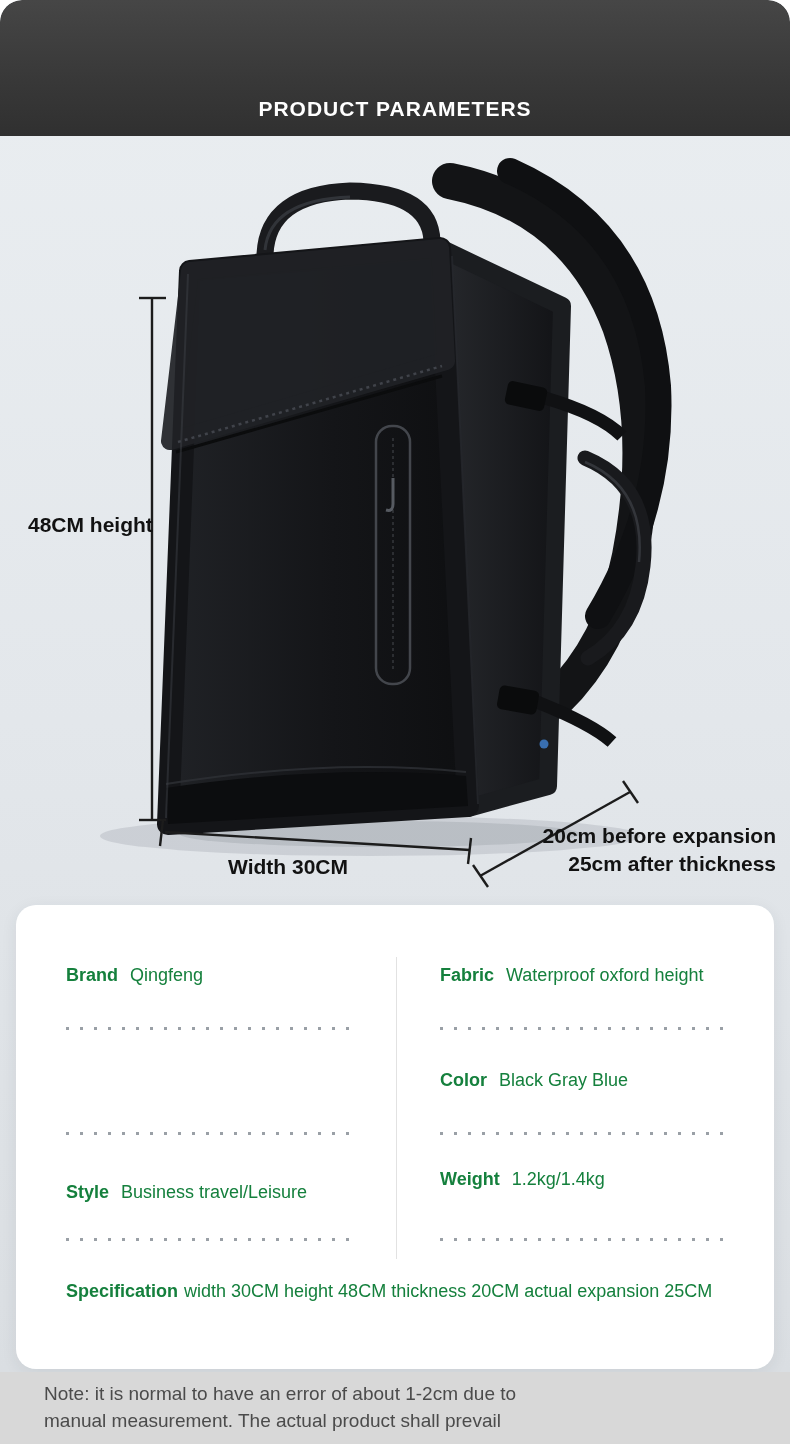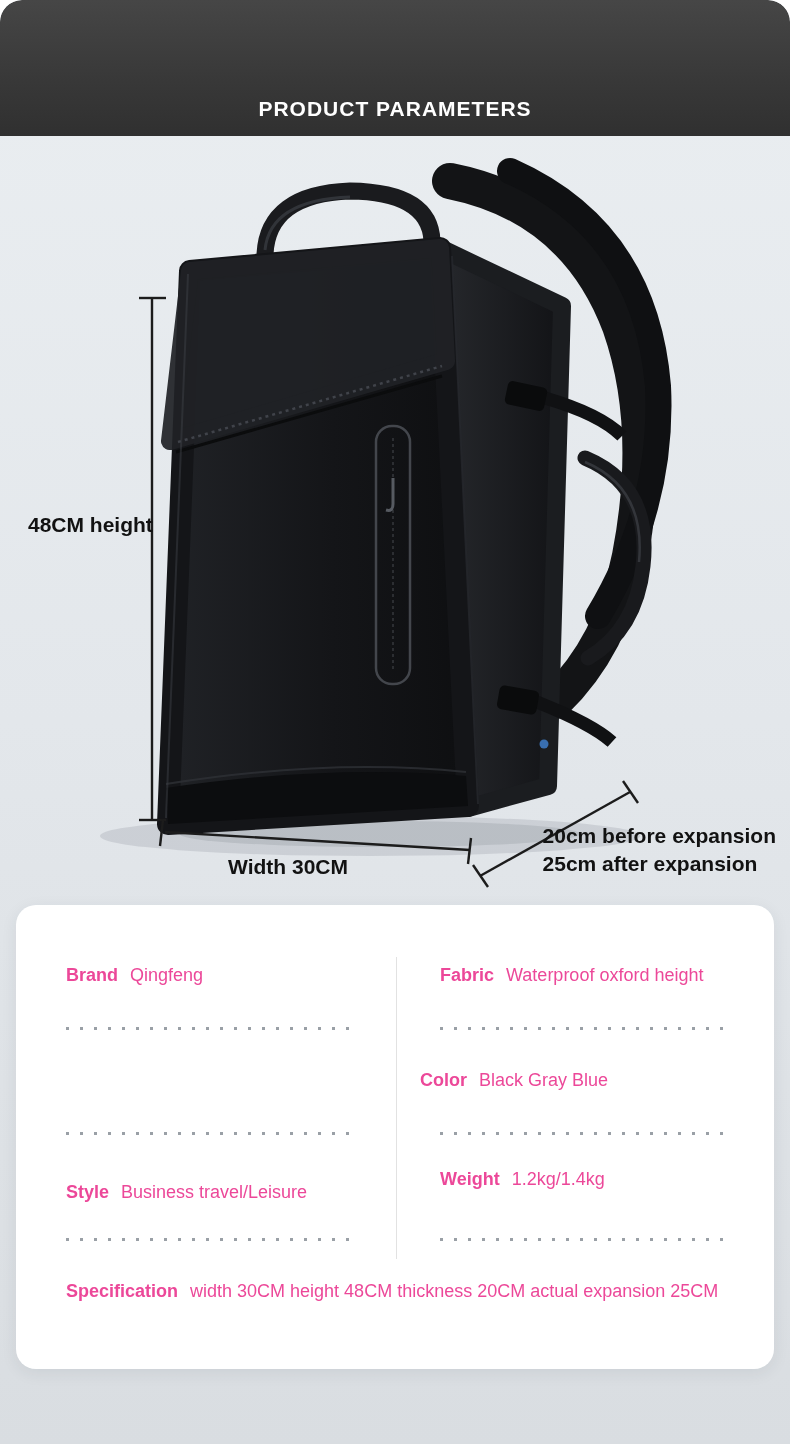--- a/index.html
+++ b/index.html
@@ -14,27 +14,27 @@
     background:linear-gradient(180deg,#464646 0%, #383838 60%, #303030 100%);
     border-radius:22px 22px 0 0;
     display:flex; align-items:flex-end; justify-content:center;
     padding-bottom:15px;
   }
   .banner-title { color:#ffffff; font-size:21px; font-weight:700; letter-spacing:1px; }
   .photo-svg { position:absolute; left:0; top:136px; }
   .dim-label { position:absolute; color:#121212; font-size:21px; font-weight:600; white-space:nowrap; }
   .dim-height { left:28px; top:513px; }
   .dim-width  { left:228px; top:855px; }
-  .dim-depth  { right:14px; top:822px; text-align:left; line-height:28px; }
+  .dim-depth  { right:14px; top:822px; text-align:right; line-height:28px; }
   .spec-card {
     position:absolute; left:16px; top:905px; width:758px; height:464px;
     background:#ffffff; border-radius:20px;
     box-shadow:0 4px 16px rgba(40,50,60,0.08);
   }
-  .spec-row { position:absolute; font-size:18px; color:#ec4899; white-space:nowrap; }
+  .spec-row { position:absolute; font-size:18px; color:#15803d; white-space:nowrap; }
   .spec-row b { font-weight:700; margin-right:12px; }
   .dotted {
     position:absolute; height:3px;
     background:repeating-linear-gradient(90deg,#9aa0a6 0 3px, transparent 3px 14px);
   }
   .vdiv { position:absolute; left:380px; top:52px; width:1px; height:302px; background:#e2e2e2; }
   .note-band {
     position:absolute; left:0; top:1372px; width:790px; height:72px;
     background:#d8d8d8; color:#4b4b4b; font-size:19px; line-height:27px;
     padding:8px 40px 0 44px;
@@ -123,52 +123,56 @@
         <line x1="473" y1="729" x2="488" y2="751"></line>
         <line x1="623" y1="645" x2="638" y2="667"></line>
       </g>
     </g>
   </svg>
 
   <div class="dim-label dim-height">48CM height</div>
   <div class="dim-label dim-width">Width 30CM</div>
   <div class="dim-label dim-depth">
     <div>20cm before expansion</div>
-    <div>25cm after expansion</div>
+    <div>25cm after thickness</div>
   </div>
 
   <div class="spec-card">
     <div class="vdiv"></div>
 
     <div class="spec-row" style="left:50px;top:60px">
       <b>Brand</b><span>Qingfeng</span>
     </div>
     <div class="spec-row" style="left:424px;top:60px">
       <b>Fabric</b><span>Waterproof oxford height</span>
     </div>
 
     <div class="dotted" style="left:50px;top:122px;width:285px"></div>
     <div class="dotted" style="left:424px;top:122px;width:292px"></div>
 
-    <div class="spec-row" style="left:404px;top:165px">
+    <div class="spec-row" style="left:424px;top:165px">
       <b>Color</b><span>Black Gray Blue</span>
     </div>
 
     <div class="dotted" style="left:50px;top:227px;width:285px"></div>
     <div class="dotted" style="left:424px;top:227px;width:292px"></div>
 
     <div class="spec-row" style="left:50px;top:277px">
       <b>Style</b><span>Business travel/Leisure</span>
     </div>
     <div class="spec-row" style="left:424px;top:264px">
       <b>Weight</b><span>1.2kg/1.4kg</span>
     </div>
 
     <div class="dotted" style="left:50px;top:333px;width:285px"></div>
     <div class="dotted" style="left:424px;top:333px;width:292px"></div>
 
     <div class="spec-row" style="left:50px;top:376px">
-      <b style="">Specification</b><span>width 30CM height 48CM thickness 20CM actual expansion 25CM</span>
+      <b style="margin-right:6px">Specification</b><span>width 30CM height 48CM thickness 20CM actual expansion 25CM</span>
     </div>
   </div>
 
+  <div class="note-band">
+    <div>Note: it is normal to have an error of about 1-2cm due to</div>
+    <div>manual measurement. The actual product shall prevail</div>
+  </div>
 
 </div>
 
 </body></html>

